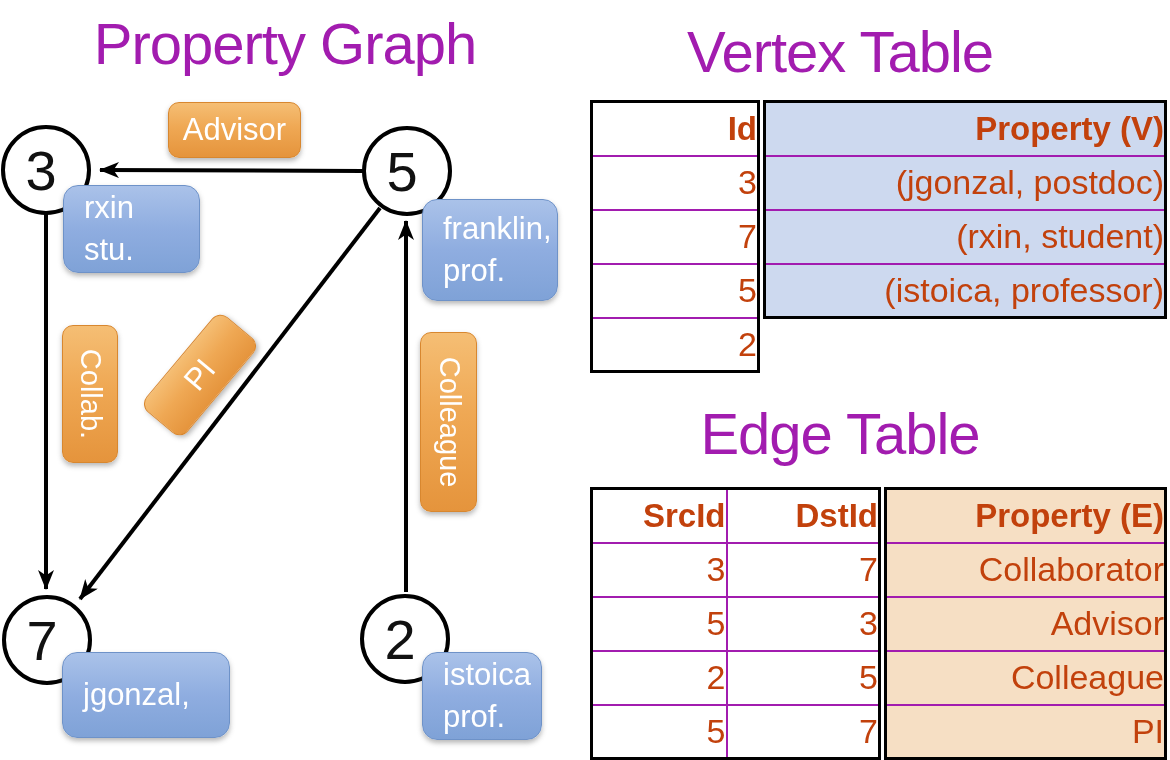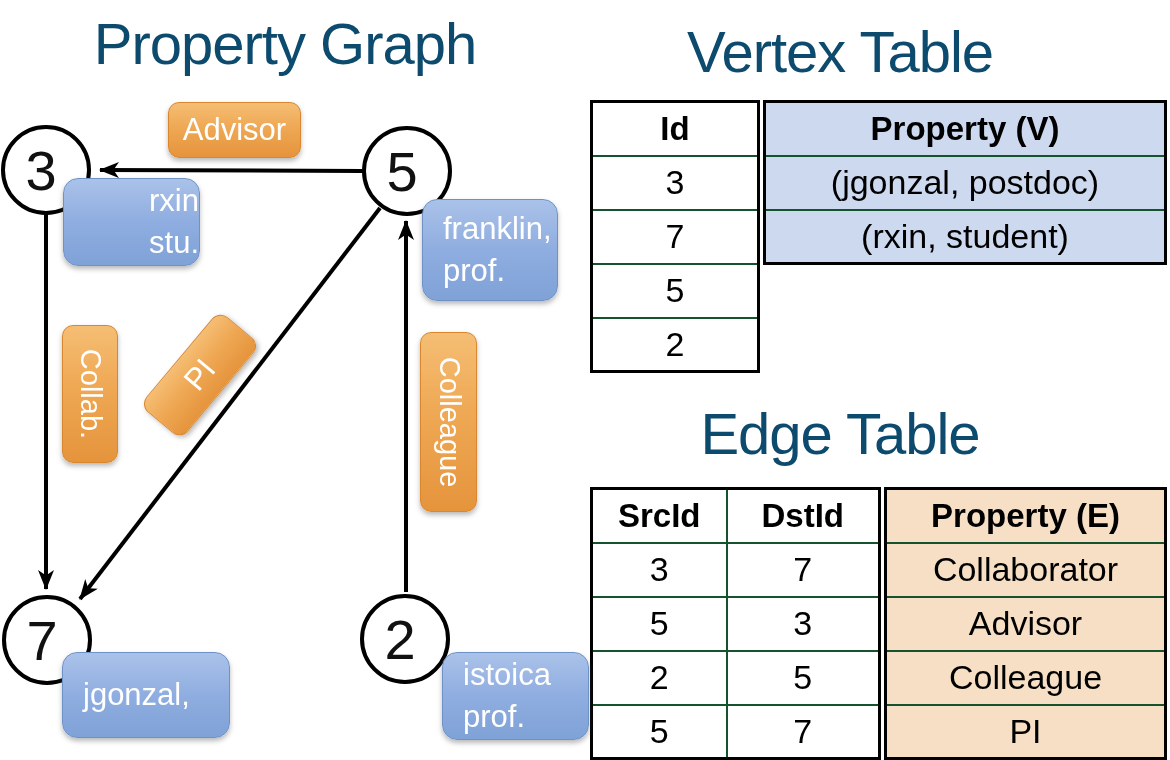--- a/index.html
+++ b/index.html
@@ -2,21 +2,21 @@
 <html><head>
 <meta charset="utf-8">
 <style>
   * { margin:0; padding:0; box-sizing:border-box; }
   html,body { width:1170px; height:760px; background:#ffffff; overflow:hidden;
               font-family:"Liberation Sans", sans-serif; }
   .abs { position:absolute; }
   #stage { position:relative; width:1170px; height:760px; background:#fff; }
 
   
-  .big-title { font-size:58px; font-weight:300; color:#0c4a6e; text-align:center;
+  .big-title { font-size:58px; font-weight:300; color:#a21caf; text-align:center;
                letter-spacing:-1px; white-space:nowrap; }
 
   
   .node { width:90px; height:90px; border:4px solid #000; border-radius:50%;
           background:#fff; display:flex; align-items:center; justify-content:center;
           z-index:1; }
   .node span { font-size:56px; font-weight:300; color:#111; padding-right:10px; }
 
   
   #edges { z-index:2; pointer-events:none; }
@@ -33,22 +33,22 @@
            white-space:nowrap; font-size:29px; font-weight:300; color:#fff; }
   .bbox { background:linear-gradient(180deg,#aac2e9 0%, #8fade0 50%, #7fa2d7 100%);
           border:1px solid #6e92c8; border-radius:15px;
           box-shadow:0 3px 5px rgba(100,100,100,0.45);
           color:#fff; display:flex; flex-direction:column; justify-content:center;
           padding-left:20px; font-size:31px; font-weight:300; line-height:42px;
           z-index:3; }
 
   
   .tbl { border-collapse:collapse; table-layout:fixed; }
-  .tbl td { border:2px solid #14532d; height:54px; text-align:center;
-            font-size:34px; font-weight:300; color:#000000; vertical-align:middle;
+  .tbl td { border:2px solid #a21caf; height:54px; text-align:right;
+            font-size:34px; font-weight:300; color:#c2410c; vertical-align:middle;
             overflow:hidden; white-space:nowrap; }
   .tbl .hdr { font-weight:600; font-size:33px; }
   .outer3 { border:3px solid #000; }
   .bluecell  { background:#cdd9ef; }
   .peachcell { background:#f6dfc4; }
 </style>
 </head>
 <body>
 
 <div id="stage">
@@ -90,32 +90,32 @@
 
   <div class="abs obox" style="left:138px; top:348px; width:124px; height:54px;
        transform:rotate(-50deg);">
     <span class="h-label">PI</span>
   </div>
 
   <div class="abs obox" style="left:420px; top:332px; width:57px; height:180px;">
     <span class="vtext">Colleague</span>
   </div>
 
-  <div class="abs bbox" style="left:63px; top:178px; width:137px; height:88px;align-items:flex-end;">
+  <div class="abs bbox" style="left:63px; top:185px; width:137px; height:88px;">
     <span>rxin</span>
     <span>stu.</span>
   </div>
   <div class="abs bbox" style="left:422px; top:199px; width:136px; height:102px;">
     <span>franklin,</span>
     <span>prof.</span>
   </div>
   <div class="abs bbox" style="left:62px; top:652px; width:168px; height:86px;">
     <span>jgonzal,</span>
   </div>
-  <div class="abs bbox" style="left:442px; top:652px; width:147px; height:88px;">
+  <div class="abs bbox" style="left:422px; top:652px; width:120px; height:88px;">
     <span>istoica</span>
     <span>prof.</span>
   </div>
 
   <div class="abs big-title" style="left:585px; top:18px; width:510px;">Vertex Table</div>
 
   <table class="abs tbl outer3" style="left:590px; top:100px; width:170px;">
     <tbody>
         <tr>
           <td class="hdr">Id</td>
@@ -139,20 +139,23 @@
     <tbody>
         <tr>
           <td class="hdr bluecell">Property (V)</td>
         </tr>
     <tr>
           <td class="bluecell">(jgonzal, postdoc)</td>
         </tr>
     <tr>
           <td class="bluecell">(rxin, student)</td>
         </tr>
+    <tr>
+          <td class="bluecell">(istoica, professor)</td>
+        </tr>
   </tbody>
     </table>
 
   <div class="abs big-title" style="left:585px; top:400px; width:510px;">Edge Table</div>
 
   <table class="abs tbl outer3" style="left:590px; top:487px; width:291px;">
     <tbody>
         <tr>
       <td class="hdr" style="width:135px;">SrcId</td>
       <td class="hdr">DstId</td>

